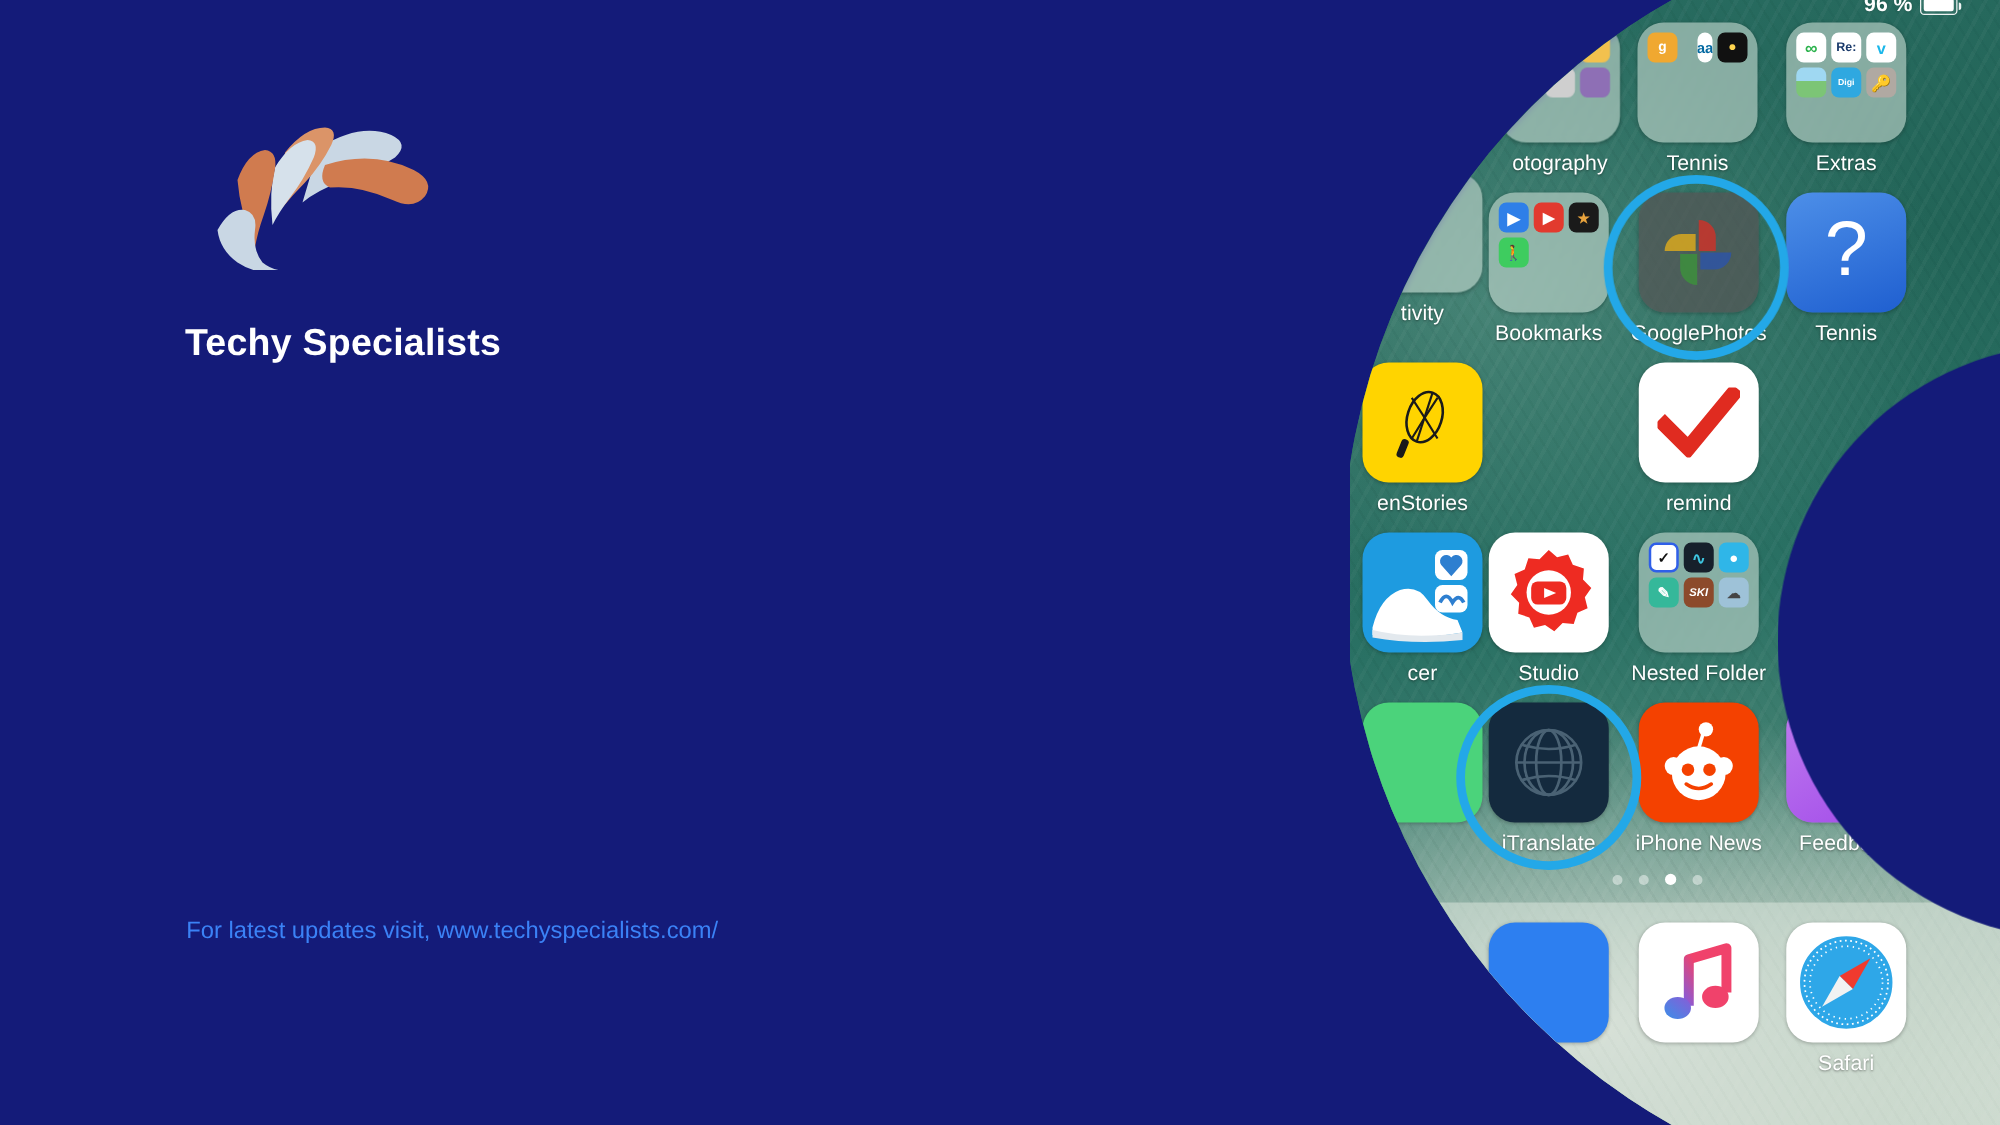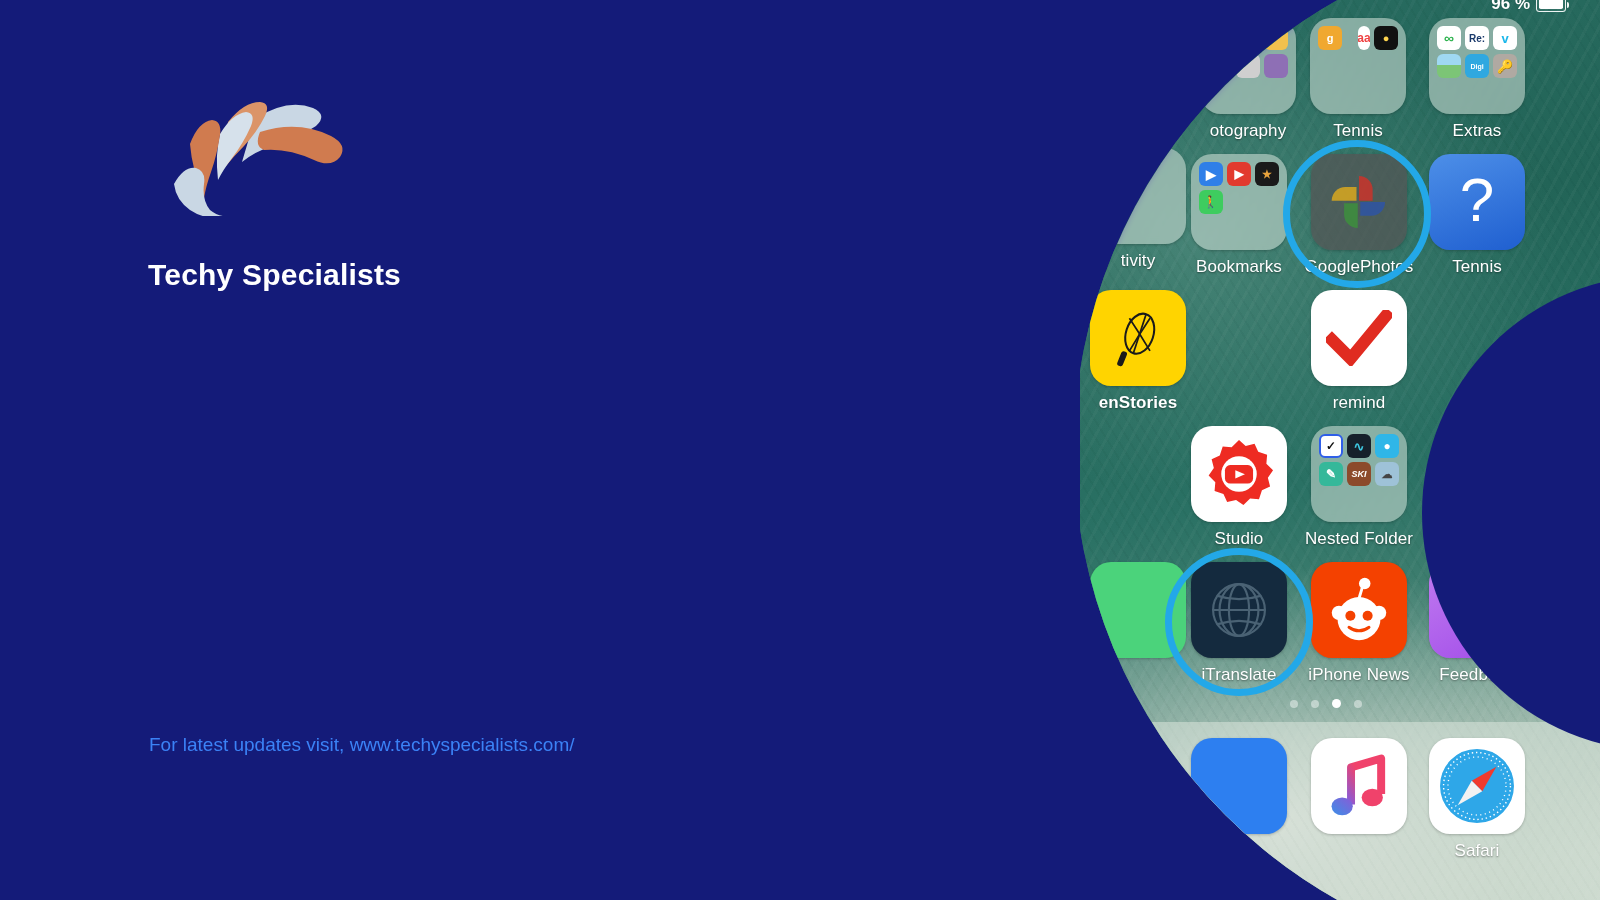--- a/index.html
+++ b/index.html
@@ -170,42 +170,42 @@
           <div class="mini" style="background:#7ED3A0;"></div>
           <div class="mini" style="background:#CFCFCF;"></div>
           <div class="mini" style="background:#8E6FB5;"></div>
         </div>
         <div class="label">otography</div>
       </div>
 
       <div class="cell" style="left:1318px;top:18px;">
         <div class="tile folder">
           <div class="mini" style="background:#F0A830;color:#fff;">g</div>
-          <div class="mini" style="background:#fff;color:#ef4444;font-size:12px;margin-left:12px;">aa</div>
+          <div class="mini" style="background:#fff;color:#0369a1;font-size:12px;margin-left:12px;">aa</div>
           <div class="mini" style="background:#111;color:#FFD54F;">●</div>
           <div></div>
             <div></div>
             <div></div>
         </div>
         <div class="label">Tennis</div>
       </div>
 
       <div class="cell" style="left:1437px;top:18px;">
         <div class="tile folder">
           <div class="mini" style="background:#fff;color:#2BB24C;font-size:14px;">∞</div>
           <div class="mini" style="background:#fff;color:#1A3A6B;font-size:10px;">Re:</div>
           <div class="mini" style="background:#fff;color:#1AB7EA;font-size:13px;">v</div>
           <div class="mini" style="background:linear-gradient(#9FD8F2 45%,#7CC576 45%);"></div>
           <div class="mini" style="background:#2FA8E0;color:#fff;font-size:7px;">Digi</div>
           <div class="mini" style="background:#B0A9A2;color:#111;font-size:13px;">🔑</div>
         </div>
         <div class="label">Extras</div>
       </div>
 
-      <div class="cell" style="left:1098px;top:148px;">
+      <div class="cell" style="left:1098px;top:138px;">
         <div class="tile folder">
           <div class="mini" style="background:#79C8A8;"></div>
             <div></div>
             <div></div>
           <div></div>
             <div></div>
             <div></div>
         </div>
         <div class="label">tivity</div>
       </div>
@@ -234,21 +234,21 @@
         <div class="label">GooglePhotos</div>
       </div>
 
       <div class="cell" style="left:1437px;top:154px;">
         <div class="tile" style="background:linear-gradient(160deg,#4D8FE8,#1F5FD0);display:flex;align-items:center;justify-content:center;">
           <span style="color:#fff;font-size:62px;font-weight:300;line-height:1;margin-top:-4px;">?</span>
         </div>
         <div class="label">Tennis</div>
       </div>
 
-      <div class="cell" style="left:1098px;top:290px;font-weight:bold;">
+      <div class="cell" style="left:1098px;top:290px;">
         <div class="tile" style="background:#FFD400;display:flex;align-items:center;justify-content:center;">
           <svg width="54" height="60" viewBox="0 0 60 70">
             <ellipse cx="32" cy="30" rx="16" ry="24" fill="none" stroke="#1a1a1a" stroke-width="2.4" transform="rotate(18 32 30)"></ellipse>
             <path d="M32 6 L32 54" stroke="#1a1a1a" stroke-width="2" transform="rotate(18 32 30)"></path>
             <path d="M20 12 Q32 30 44 50" stroke="#1a1a1a" stroke-width="2" fill="none"></path>
             <path d="M44 12 Q32 30 20 50" stroke="#1a1a1a" stroke-width="2" fill="none"></path>
             <rect x="8" y="50" width="7" height="18" rx="3" fill="#1a1a1a" transform="rotate(22 11 59)"></rect>
           </svg>
         </div>
         <div class="label">enStories</div>
@@ -257,20 +257,33 @@
 
       <div class="cell" style="left:1319px;top:290px;">
         <div class="tile" style="background:#fff;display:flex;align-items:center;justify-content:center;">
           <svg width="66" height="56" viewBox="0 0 70 60">
             <path d="M6 32 L26 52 L64 6" stroke="#E02B20" stroke-width="13" fill="none" stroke-linecap="square" stroke-linejoin="miter"></path>
           </svg>
         </div>
         <div class="label">remind</div>
       </div>
 
+      <div class="cell" style="left:1098px;top:426px;">
+        <div class="tile" style="background:#1E9BE0;display:flex;align-items:flex-end;justify-content:flex-start;">
+          <svg width="96" height="96" viewBox="0 0 96 96">
+            <path d="M8 76 Q14 52 30 46 Q44 42 52 54 Q62 68 76 70 L80 80 Q46 86 8 82 Z" fill="#ffffff"></path>
+            <path d="M8 78 Q40 86 80 80 L80 86 Q42 90 8 84 Z" fill="#E3E9EE"></path>
+            <rect x="58" y="14" width="26" height="24" rx="6" fill="#fff"></rect>
+            <path d="M71 20 a5 5 0 0 1 8 6 l-8 9 l-8 -9 a5 5 0 0 1 8 -6 z" fill="#2E7FD0"></path>
+            <rect x="58" y="42" width="26" height="22" rx="6" fill="#fff"></rect>
+            <path d="M62 56 q5 -10 10 0 q5 -8 9 0" stroke="#2E7FD0" stroke-width="3" fill="none"></path>
+          </svg>
+        </div>
+        <div class="label">cer</div>
+      </div>
 
       <div class="cell" style="left:1199px;top:426px;">
         <div class="tile" style="background:#fff;display:flex;align-items:center;justify-content:center;">
           <svg width="74" height="74" viewBox="0 0 100 100">
             <path fill="#EE2B22" d="M50 4 l9 8 l12 -3 l5 11 l12 4 l-1 12 l9 9 l-7 10 l3 12 l-11 5 l-4 12 l-12 -1 l-9 9 l-10 -7 l-12 3 l-5 -11 l-12 -4 l1 -12 l-9 -9 l7 -10 l-3 -12 l11 -5 l4 -12 l12 1 z"></path>
             <circle cx="50" cy="50" r="24" fill="#fff"></circle>
             <rect x="31" y="38" width="38" height="25" rx="7" fill="#EE2B22"></rect>
             <path d="M45 45 L58 50.5 L45 56 Z" fill="#fff"></path>
           </svg>
         </div>

